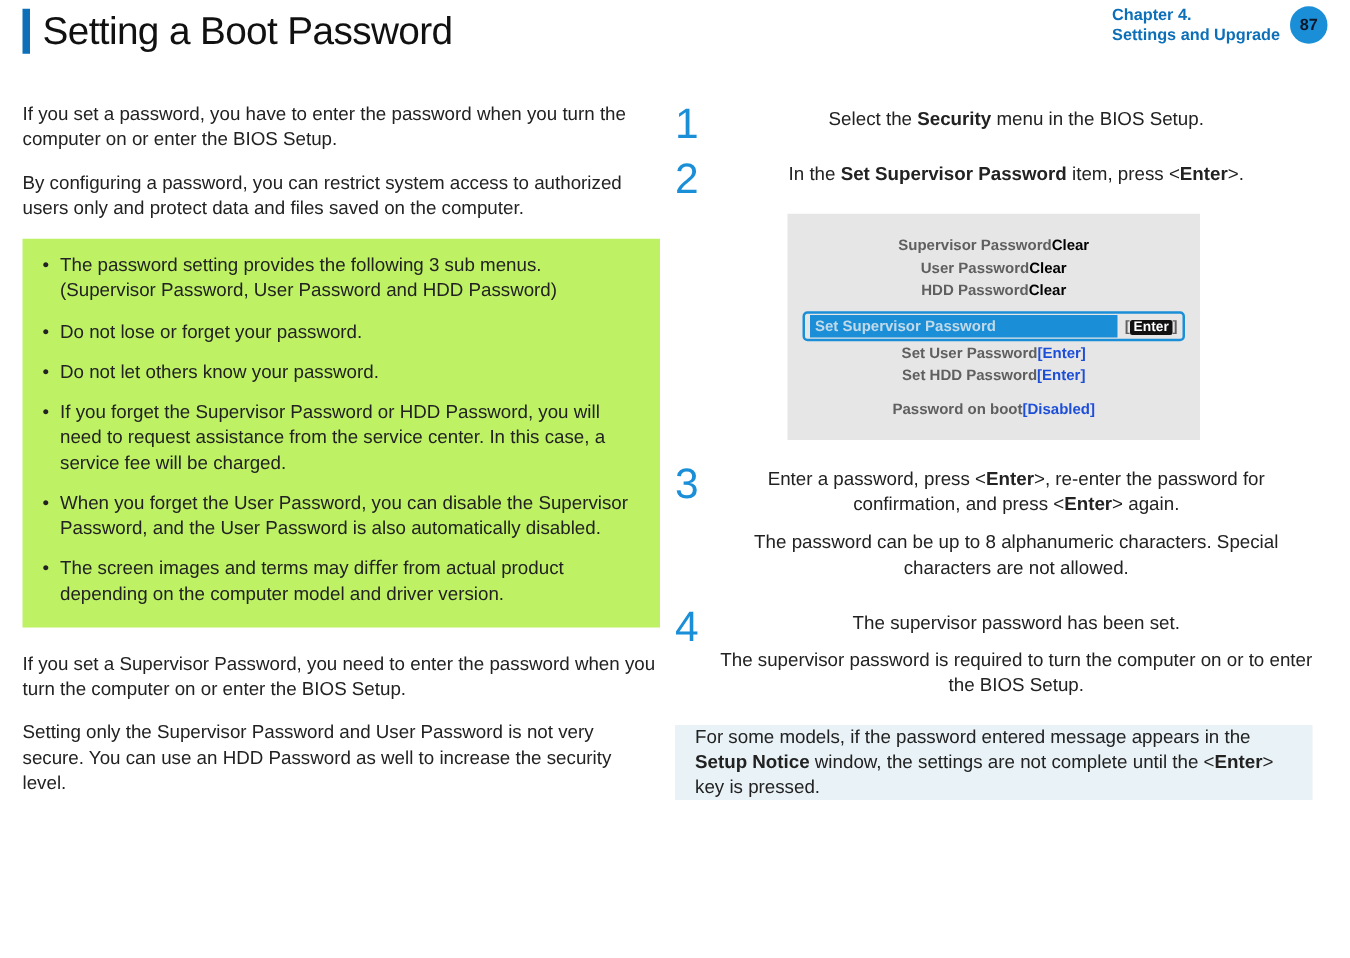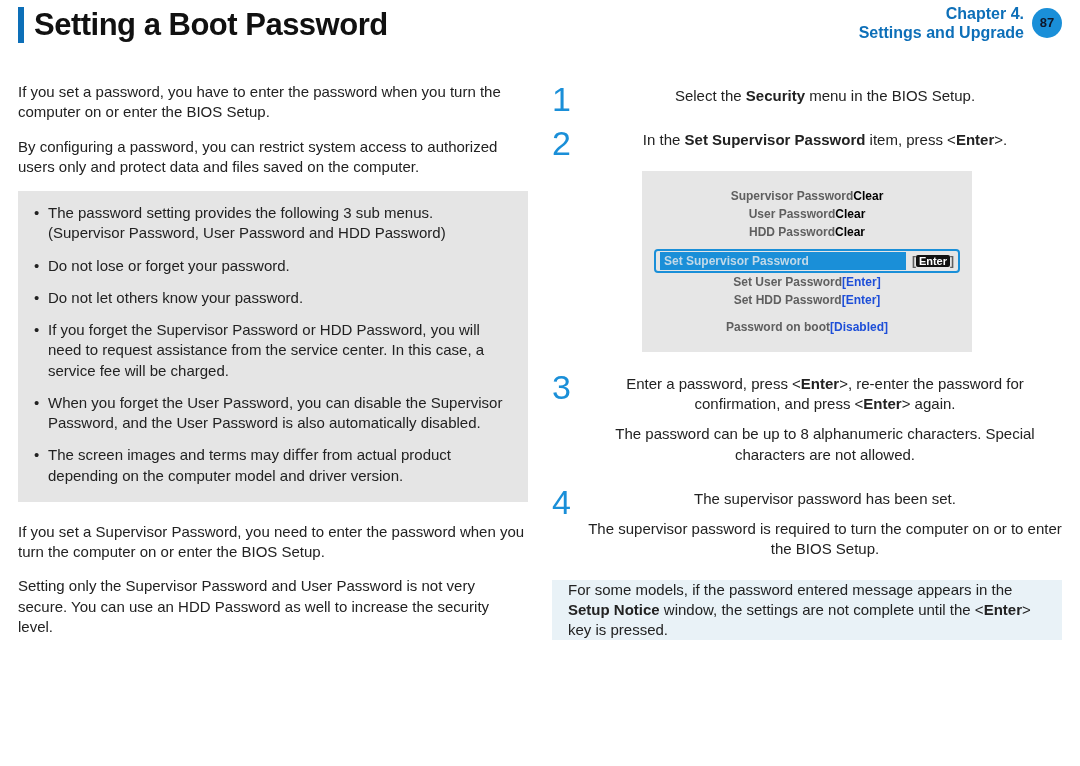--- a/index.html
+++ b/index.html
@@ -7,21 +7,21 @@
     font-family: Arial, Helvetica, sans-serif;
     width: 1080px;
     height: 766px;
     background: #fff;
     color: #222;
     font-size: 15px;
     line-height: 1.35;
   }
   .page {
     display: flex;
-    gap: 24px;
+    gap: 12px;
     padding: 10px 18px 0 18px;
     position: relative;
   }
   .col { width: 510px; }
   .col-right { width: 510px; }
   .header-row {
     display: flex;
     align-items: flex-start;
     justify-content: space-between;
     width: 1044px;
@@ -36,52 +36,52 @@
     gap: 10px;
   }
   .title-bar {
     width: 6px;
     height: 36px;
     background: #0d6fb8;
   }
   h1.title {
     font-family: "Segoe UI", Arial, sans-serif;
     font-size: 31px;
-    font-weight: 700;
+    font-weight: 400;
     color: #111;
     letter-spacing: -0.5px;
   }
   .chapter-block {
     display: flex;
     align-items: center;
     gap: 8px;
   }
   .chapter-text {
-    text-align: right;
+    text-align: left;
     color: #0d6fb8;
     font-weight: 700;
-    font-size: 16px;
+    font-size: 13px;
     line-height: 1.2;
   }
   .page-badge {
     width: 30px;
     height: 30px;
     background: #1a8fd8;
     color: #0f172a;
     border-radius: 50%;
     display: flex;
     align-items: center;
     justify-content: center;
     font-size: 13px;
     font-weight: 600;
   }
   .content-top { margin-top: 72px; }
   p { margin-bottom: 14px; }
   .note-box {
-    background: #e5e5e5;
+    background: #bef264;
     padding: 12px 16px 4px 16px;
     margin: 8px 0 20px 0;
   }
   .note-box ul { list-style: none; }
   .note-box li {
     position: relative;
     padding-left: 14px;
     margin-bottom: 12px;
   }
   .note-box li::before {

